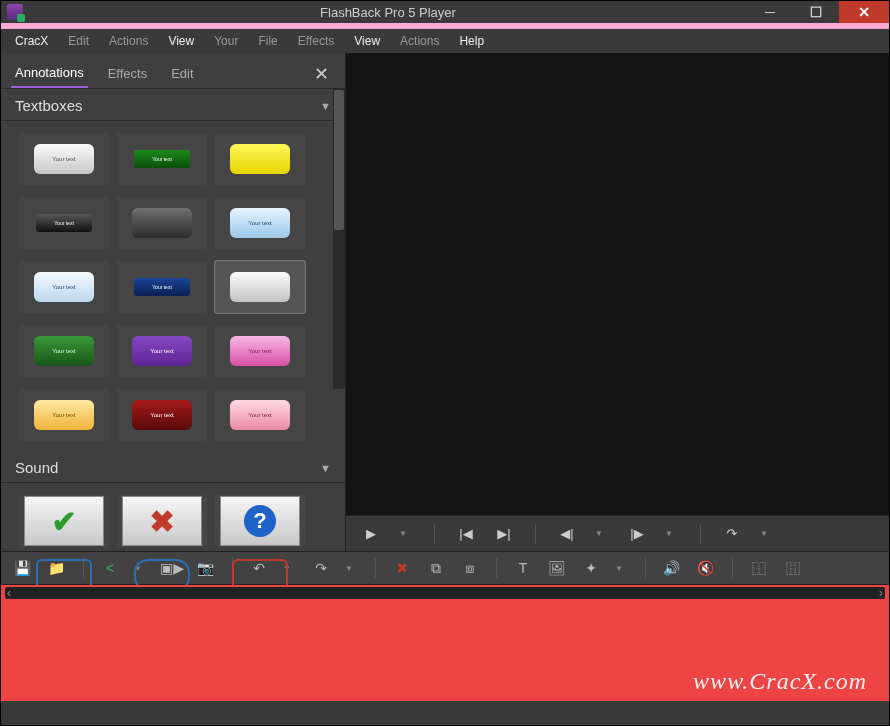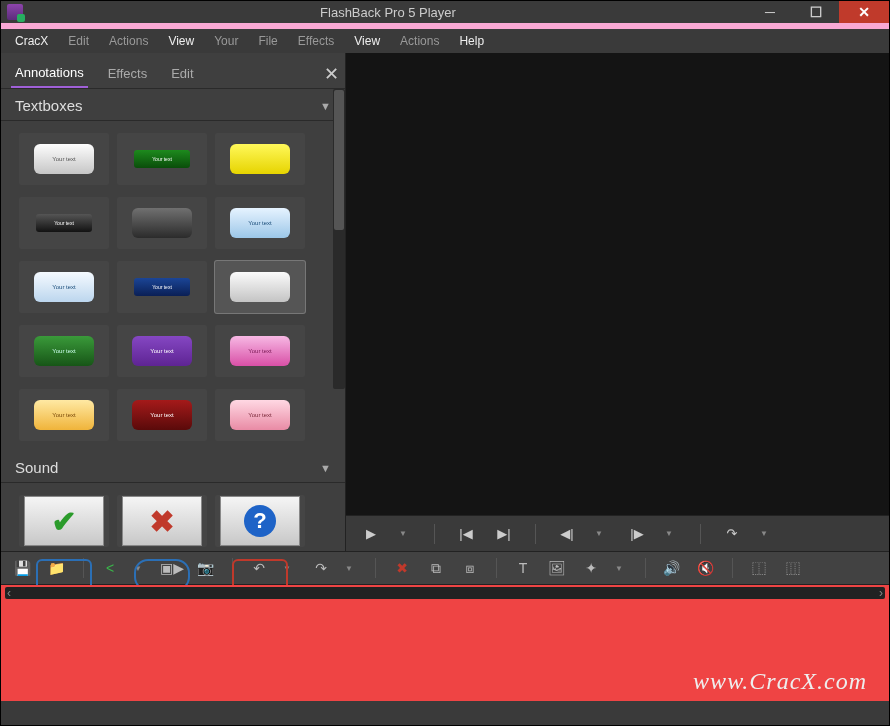--- a/index.html
+++ b/index.html
@@ -18,21 +18,21 @@
 .menubar .mi { color: #999; font-size: 12px; padding: 2px 8px; cursor: pointer; }
 .menubar .mi.active { color: #eee; }
 
 
 .main { display: flex; height: 498px; }
 .sidebar { width: 345px; background: #3f3f3f; display: flex; flex-direction: column; border-right: 1px solid #222; position: relative; }
 .vscroll { position: absolute; right: 0; top: 36px; width: 12px; height: 300px; background: #2a2a2a; border-radius: 2px; }
 .vscroll-thumb { width: 10px; height: 140px; background: #555; margin: 1px; border-radius: 2px; }
 
 
-.tabs { display: flex; align-items: center; padding: 6px 0 0 10px; gap: 16px; border-bottom: 1px solid #2a2a2a; }
+.tabs { display: flex; align-items: center; padding: 6px 10px 0 10px; gap: 16px; border-bottom: 1px solid #2a2a2a; }
 .tab { color: #aaa; font-size: 13px; padding: 6px 4px; cursor: pointer; }
 .tab.active { color: #fff; border-bottom: 2px solid #a060d8; }
 .tabs .close-tab { margin-left: auto; color: #ccc; font-size: 18px; cursor: pointer; padding: 2px 6px; }
 
 
 .section-hdr { display: flex; align-items: center; justify-content: space-between; padding: 8px 14px 6px 14px; color: #ddd; font-size: 15px; border-bottom: 1px solid #2a2a2a; margin-bottom: 6px;}
 .section-hdr .chev { font-size: 11px; color: #aaa; }
 
 
 .grid { display: grid; grid-template-columns: repeat(3, 90px); gap: 12px 8px; padding: 6px 12px 10px 18px; }

